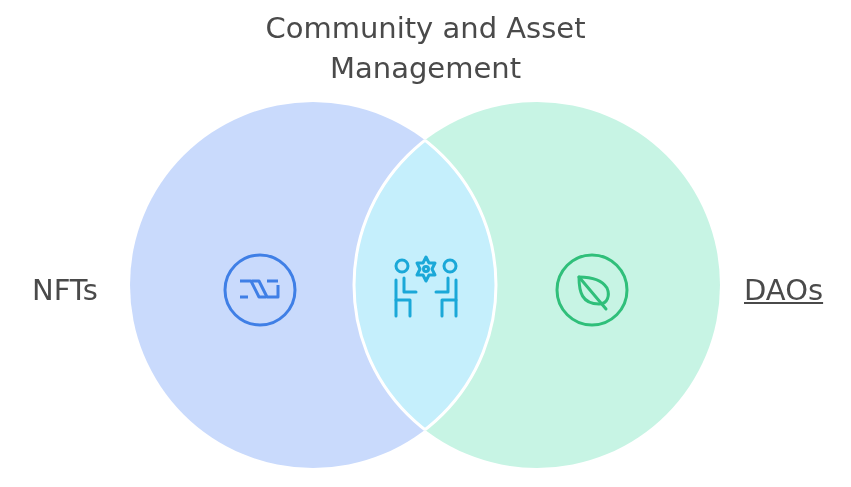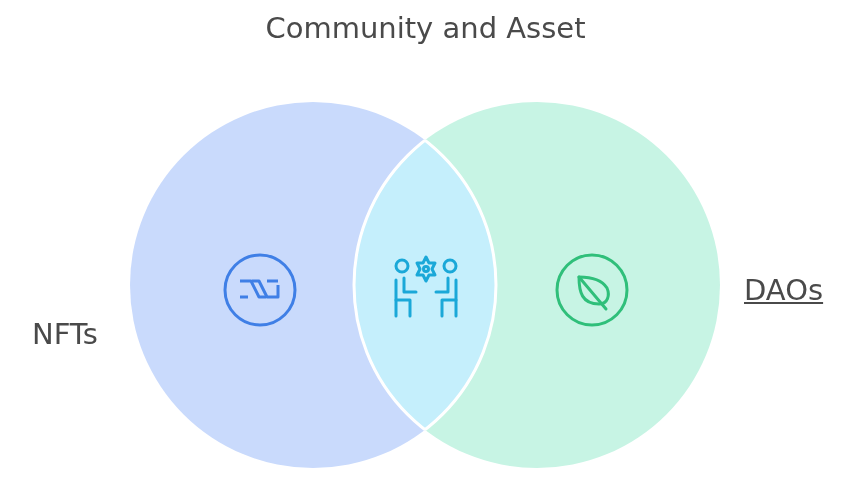--- a/index.html
+++ b/index.html
@@ -1,28 +1,29 @@
 <!DOCTYPE html>
 <html><head>
 <meta charset="utf-8">
 <style>
   html,body{margin:0;padding:0;background:#ffffff;}
   body{width:851px;height:487px;position:relative;overflow:hidden;font-family:"DejaVu Sans",sans-serif;}
   svg.venn{position:absolute;left:0;top:0;}
   .title{position:absolute;left:0;width:851px;top:8px;text-align:center;font-size:29px;line-height:40px;color:#4a4a4a;}
   .label{position:absolute;font-size:29px;color:#4a4a4a;top:270px;line-height:40px;}
-  .label.left{left:32px;margin-top:44px;}
+  .label.left{left:32px;}
   .label.right{left:744px;text-decoration:underline;}
   .icon{position:absolute;}
 </style>
 </head>
 <body>
 
 <div class="title">
   <div>Community and Asset</div>
+  <div>Management</div>
 </div>
 
 <svg class="venn" width="851" height="487" viewBox="0 0 851 487">
   <defs>
     <clipPath id="clipL">
         <circle cx="313" cy="285" r="183"></circle>
       </clipPath>
   </defs>
   <circle cx="313" cy="285" r="183" fill="#c9dafc"></circle>
   <circle cx="537" cy="285" r="183" fill="#c7f4e4"></circle>

